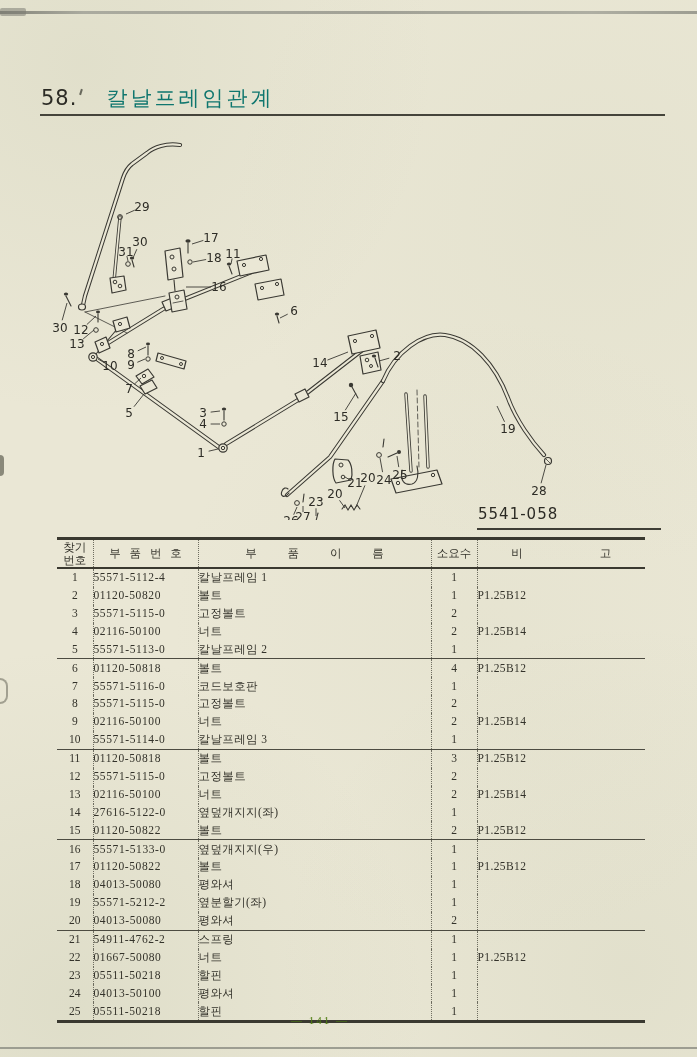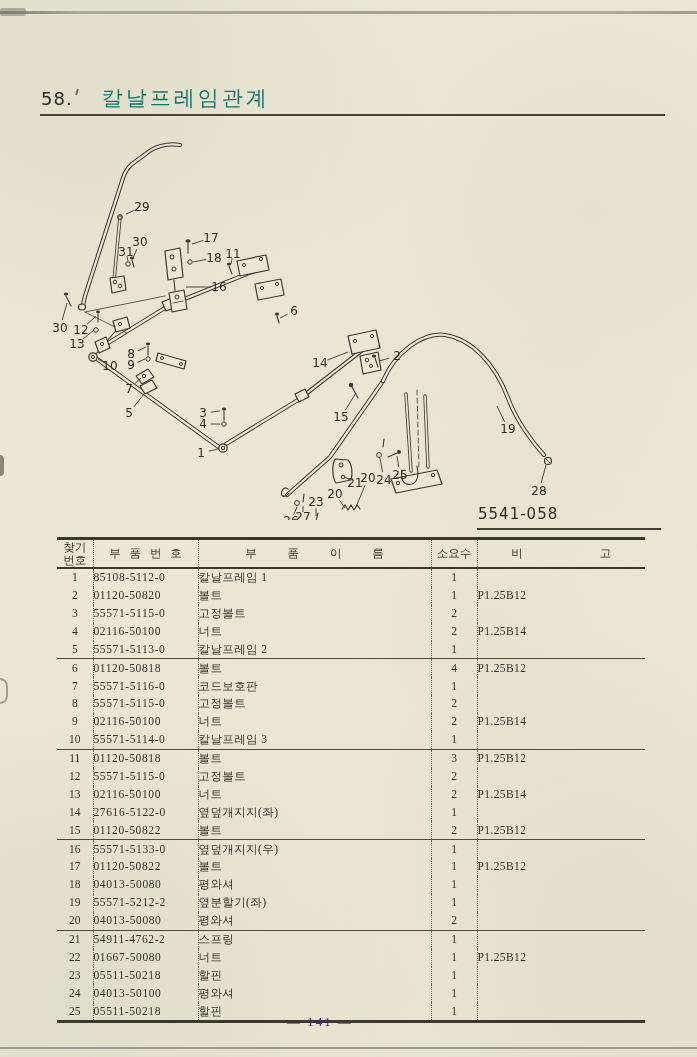--- a/index.html
+++ b/index.html
@@ -19,21 +19,21 @@
     background:linear-gradient(90deg,#63645c,#989990 12%,#8a8b82 55%,#9b9c92 85%,#84857c);opacity:.75;}
   .top-blob{position:absolute;top:8px;left:0;width:26px;height:8px;background:#7d7e75;opacity:.55;border-radius:2px;}
   .bottom-streak{position:absolute;top:1047px;left:0;width:100%;height:2px;background:#8b8c82;opacity:.8;}
   .edge-mark-1{position:absolute;left:0;top:455px;width:4px;height:21px;background:#565649;
     border-radius:0 4px 4px 0;opacity:.65;}
   .edge-mark-2{position:absolute;left:0;top:678px;width:6px;height:22px;border:2px solid #5d5d50;
     border-left:none;border-radius:0 8px 8px 0;opacity:.5;background:transparent;}
 
   
   .title-row{position:absolute;left:41px;top:84px;white-space:nowrap;}
-  .section-number{font-size:18px;letter-spacing:1px;color:#2b2a24;}
+  .section-number{font-size:21px;letter-spacing:1px;color:#2b2a24;}
   .stray-mark{display:inline-block;width:2px;height:6px;background:#4a4a40;transform:rotate(18deg);
     margin:0 0 10px 3px;opacity:.8;}
   .doc-title{font-size:21px;font-weight:500;letter-spacing:3px;margin-left:24px;color:#0f766e;}
   .title-rule{position:absolute;left:40px;top:114px;width:625px;height:2px;background:#45443b;}
 
   
   #diagram{position:absolute;left:40px;top:130px;width:560px;height:390px;}
   .tube-o{stroke:#3a3933;stroke-width:4.2;fill:none;stroke-linecap:round;stroke-linejoin:round;}
   .tube-i{stroke:#eae7d5;stroke-width:2.2;fill:none;stroke-linecap:round;stroke-linejoin:round;}
   .tube-o.sm{stroke-width:3.4;} .tube-i.sm{stroke-width:1.7;}
@@ -66,21 +66,21 @@
   th.h-name{word-spacing:28px;margin-top:12px;}
   th.h-remark{word-spacing:74px;}
   td.no{text-align:center;}
   td.pn{padding-left:11px;letter-spacing:.6px;}
   td.nm{padding-left:16px;letter-spacing:.4px;}
   td.qt{text-align:center;}
   td.rm{padding-left:13px;letter-spacing:.4px;margin-top:17px;}
   tr.sep td{border-bottom:1.2px solid #4c4b41;}
 
   .page-number{position:absolute;left:0;top:1014px;width:640px;text-align:center;
-    font-family:"Liberation Serif", serif;font-size:13px;color:#4c1d95;letter-spacing:2px;}
+    font-family:"Liberation Serif", serif;font-size:11px;color:#4d7c0f;letter-spacing:2px;}
 </style>
 </head>
 <body>
 
 <div class="top-streak"></div>
 <div class="top-blob"></div>
 <div class="edge-mark-1"></div>
 <div class="edge-mark-2"></div>
 
 <div class="title-row">
@@ -307,21 +307,21 @@
         </th>
         <th class="vd h-partno">부 품 번 호</th>
         <th class="vd h-name">부 품 이 름</th>
         <th class="vd">소요수</th>
         <th class="vd h-remark">비 고</th>
       </tr>
     </thead>
     <tbody id="parts-body">
         <tr>
           <td class="no">1</td>
-          <td class="pn vd">85108-5112-0</td>
+          <td class="pn vd">55571-5112-4</td>
           <td class="nm vd">칼날프레임 1</td>
           <td class="qt vd">1</td>
           <td class="rm vd"></td>
         </tr>
         <tr>
           <td class="no">2</td>
           <td class="pn vd">01120-50820</td>
           <td class="nm vd">볼트</td>
           <td class="qt vd">1</td>
           <td class="rm vd">P1.25B12</td>

